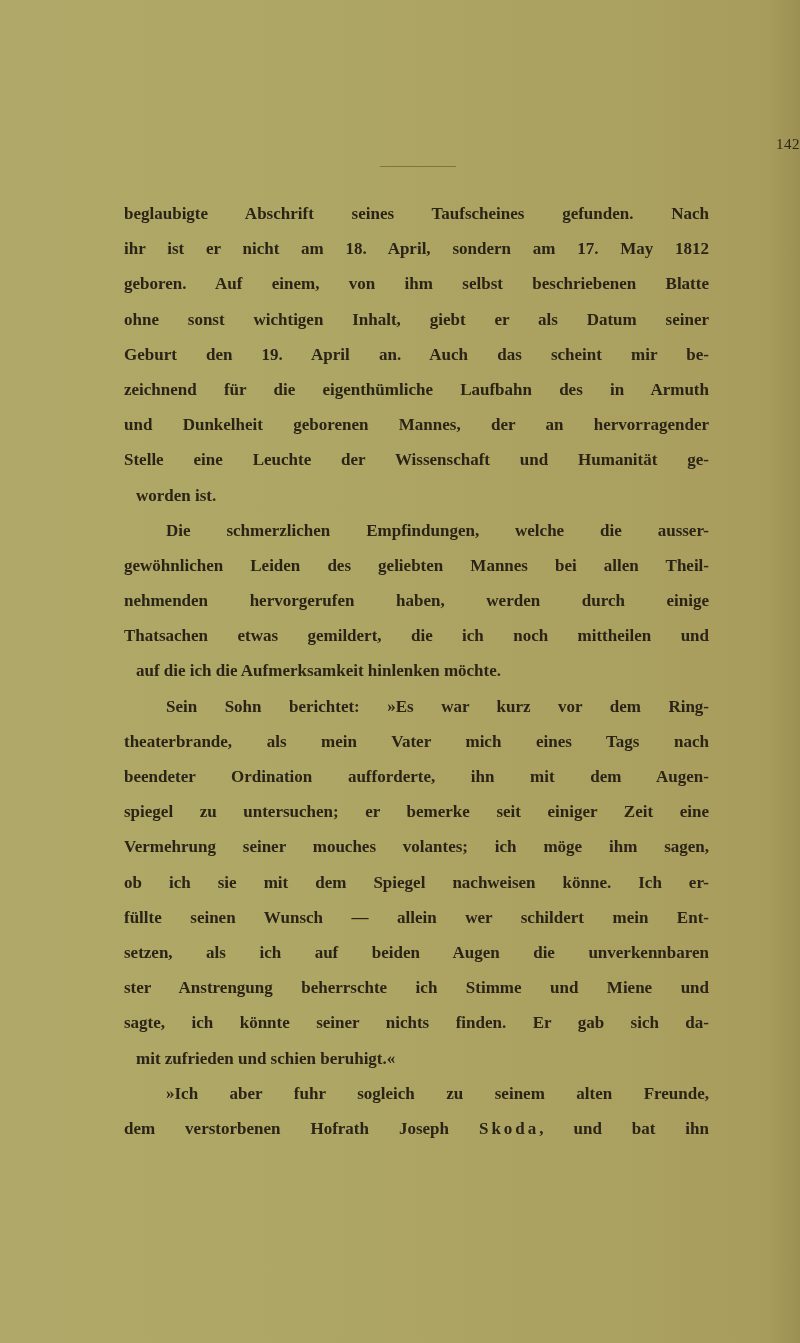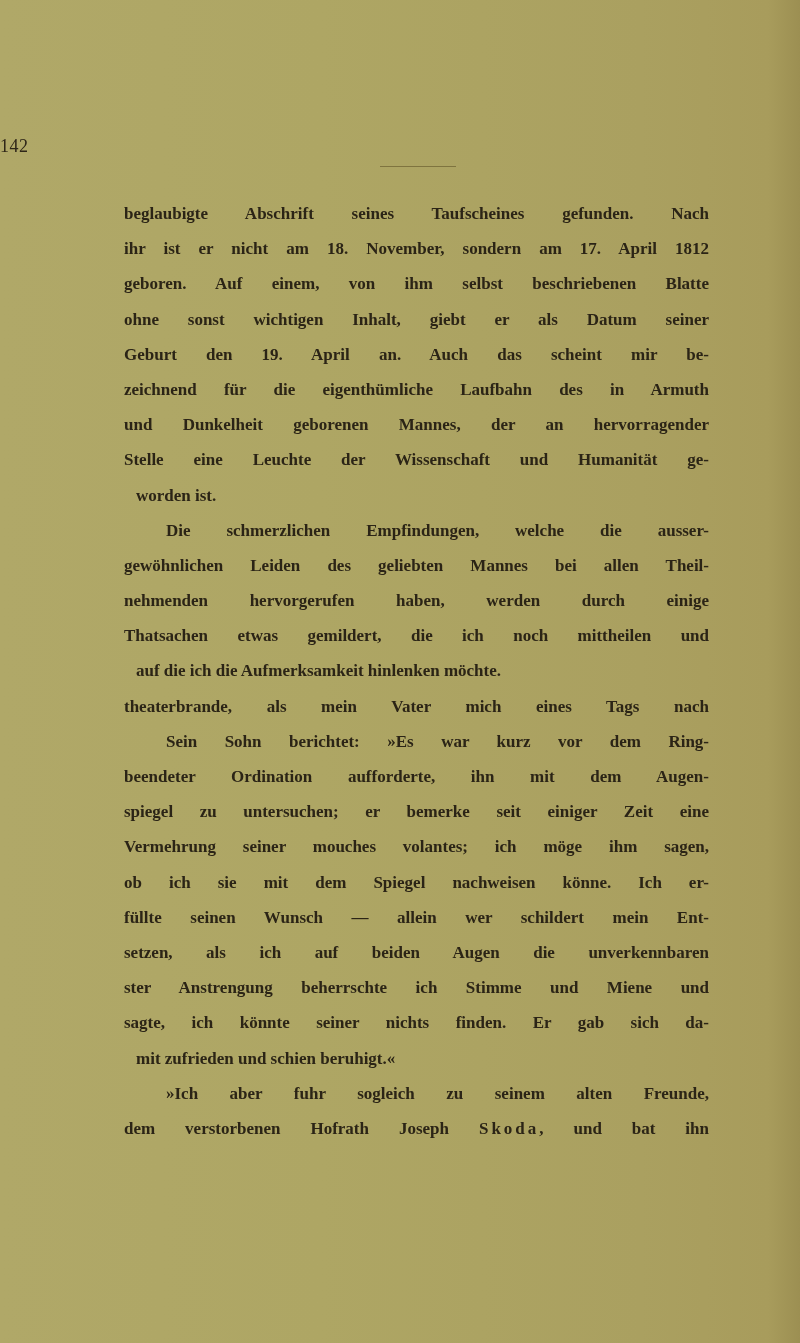--- a/index.html
+++ b/index.html
@@ -16,23 +16,23 @@
     .page {
       position: absolute;
       left: 0; top: 0;
       width: 800px; height: 1343px;
     }
     .page-number {
       position: absolute;
       top: 136px;
       left: 0;
       width: 800px;
-      text-align: left;
+      text-align: right;
       font-family: "Liberation Serif", "DejaVu Serif", serif;
-      font-size: 18px;
+      font-size: 15px;
       color: #2e2618;
       letter-spacing: 0.5px;
     }
     .page-number-rule {
       position: absolute;
       top: 166px;
       left: 380px;
       width: 76px;
       height: 1px;
       background: #6b6030;
@@ -71,41 +71,41 @@
 <body>
 
 <div class="page">
   <div class="page-number">142</div>
   <div class="page-number-rule"></div>
 
   <div class="body-text">
 
     <div>
       <span class="line">beglaubigte Abschrift seines Taufscheines gefunden. Nach</span>
-      <span class="line">ihr ist er nicht am 18. November, sondern am 17. April 1812</span>
+      <span class="line">ihr ist er nicht am 18. April, sondern am 17. May 1812</span>
       <span class="line">geboren. Auf einem, von ihm selbst beschriebenen Blatte</span>
       <span class="line">ohne sonst wichtigen Inhalt, giebt er als Datum seiner</span>
       <span class="line">Geburt den 19. April an. Auch das scheint mir be-</span>
       <span class="line">zeichnend für die eigenthümliche Laufbahn des in Armuth</span>
       <span class="line">und Dunkelheit geborenen Mannes, der an hervorragender</span>
       <span class="line">Stelle eine Leuchte der Wissenschaft und Humanität ge-</span>
       <span class="line last">worden ist.</span>
     </div>
 
     <div>
       <span class="line indent">Die schmerzlichen Empfindungen, welche die ausser-</span>
       <span class="line">gewöhnlichen Leiden des geliebten Mannes bei allen Theil-</span>
       <span class="line">nehmenden hervorgerufen haben, werden durch einige</span>
       <span class="line">Thatsachen etwas gemildert, die ich noch mittheilen und</span>
       <span class="line last">auf die ich die Aufmerksamkeit hinlenken möchte.</span>
     </div>
 
     <div>
+      <span class="line indent">Sein Sohn berichtet: »Es war kurz vor dem Ring-</span>
       <span class="line">theaterbrande, als mein Vater mich eines Tags nach</span>
-      <span class="line indent">Sein Sohn berichtet: »Es war kurz vor dem Ring-</span>
       <span class="line">beendeter Ordination aufforderte, ihn mit dem Augen-</span>
       <span class="line">spiegel zu untersuchen; er bemerke seit einiger Zeit eine</span>
       <span class="line">Vermehrung seiner mouches volantes; ich möge ihm sagen,</span>
       <span class="line">ob ich sie mit dem Spiegel nachweisen könne. Ich er-</span>
       <span class="line">füllte seinen Wunsch — allein wer schildert mein Ent-</span>
       <span class="line">setzen, als ich auf beiden Augen die unverkennbaren</span>
       <span class="line">ster Anstrengung beherrschte ich Stimme und Miene und</span>
       <span class="line">sagte, ich könnte seiner nichts finden. Er gab sich da-</span>
       <span class="line last">mit zufrieden und schien beruhigt.«</span>
     </div>

